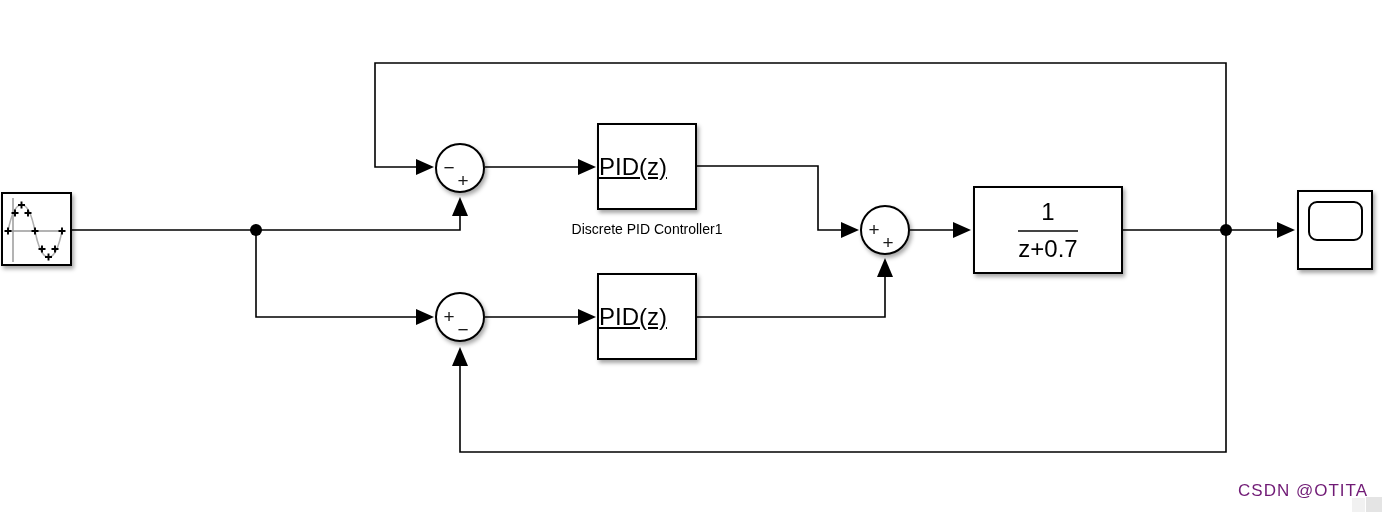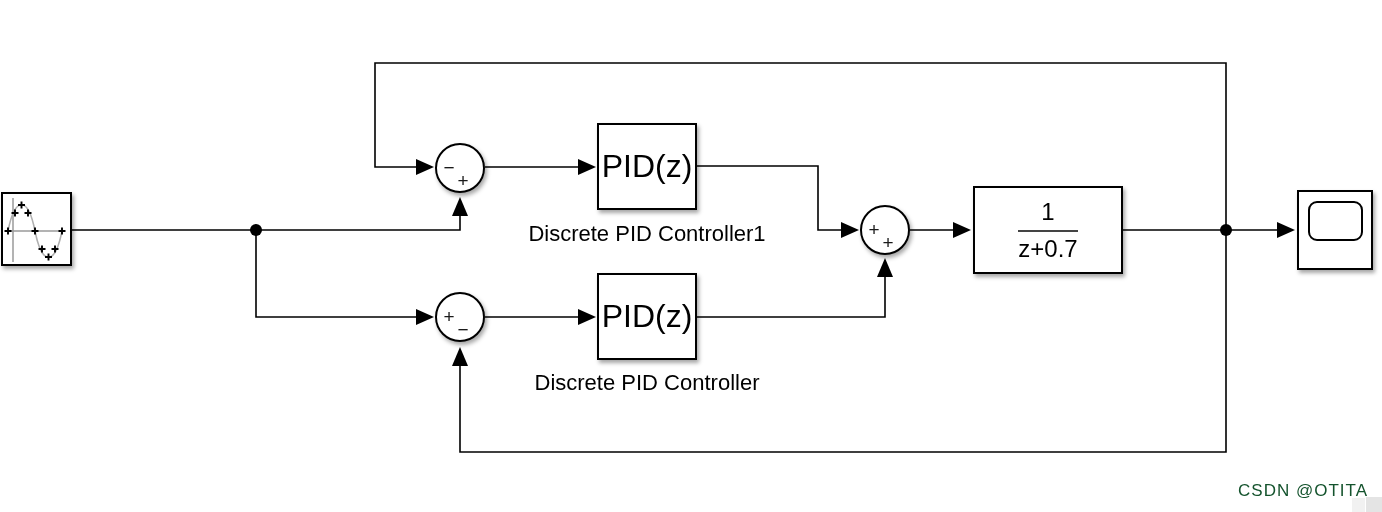--- a/index.html
+++ b/index.html
@@ -15,25 +15,25 @@
     position:absolute;background:#fff;border:2px solid #000;box-sizing:border-box;
     box-shadow:2px 3px 4px rgba(0,0,0,0.35);
   }
   .sum{border-radius:50%;width:50px;height:50px;}
   .sign{
     position:absolute;font-size:19px;line-height:19px;width:16px;text-align:center;
     color:#1a1a1a;
   }
   .sign.west{left:4px;top:13px;}
   .sign.south{left:18px;top:26px;}
-  .pid{display:flex;align-items:center;justify-content:center;font-size:32px;}
+  .pid{display:flex;align-items:center;font-size:24px;text-decoration:underline;}
   .tf{display:flex;flex-direction:column;align-items:center;justify-content:center;font-size:24px;}
   .frac-line{width:60px;height:0;border-top:2px solid #444;margin:4px 0 3px 0;}
   .blk-label{
-    position:absolute;width:320px;text-align:center;font-size:22px;color:#000;
+    position:absolute;width:320px;text-align:center;font-size:14px;color:#000;
     white-space:nowrap;
   }
   .scope-screen{
     position:absolute;left:9px;top:9px;width:55px;height:40px;background:#fff;
     border:2px solid #000;border-radius:9px;box-sizing:border-box;
   }
   .sine-icon-wrap{position:absolute;left:0;top:0;width:67px;height:70px;}
   .watermark{
     position:absolute;left:1148px;top:481px;width:220px;text-align:right;
     font-size:17px;letter-spacing:1px;
@@ -129,31 +129,30 @@
   </div>
 
   <div class="blk pid" style="left:597px;top:123px;width:100px;height:87px;">
     <span>PID(z)</span>
   </div>
   <div class="blk-label" style="left:487px;top:221px;">Discrete PID Controller1</div>
 
   <div class="blk pid" style="left:597px;top:273px;width:100px;height:87px;">
     <span>PID(z)</span>
   </div>
-  <div class="blk-label" style="left:487px;top:370px;">Discrete PID Controller</div>
 
   <div class="blk tf" style="left:973px;top:186px;width:150px;height:88px;">
     <span>1</span>
     <span class="frac-line"></span>
     <span>z+0.7</span>
   </div>
 
   <div class="blk" style="left:1297px;top:190px;width:76px;height:80px;">
     <div class="scope-screen"></div>
   </div>
 
-  <div class="watermark" style="color:#14532d;">CSDN @OTITA</div>
+  <div class="watermark" style="color:#701a75;">CSDN @OTITA</div>
   <div class="corner-deco">
     <div class="deco-a"></div>
     <div class="deco-b"></div>
   </div>
 
 </div>
 
 </body></html>

